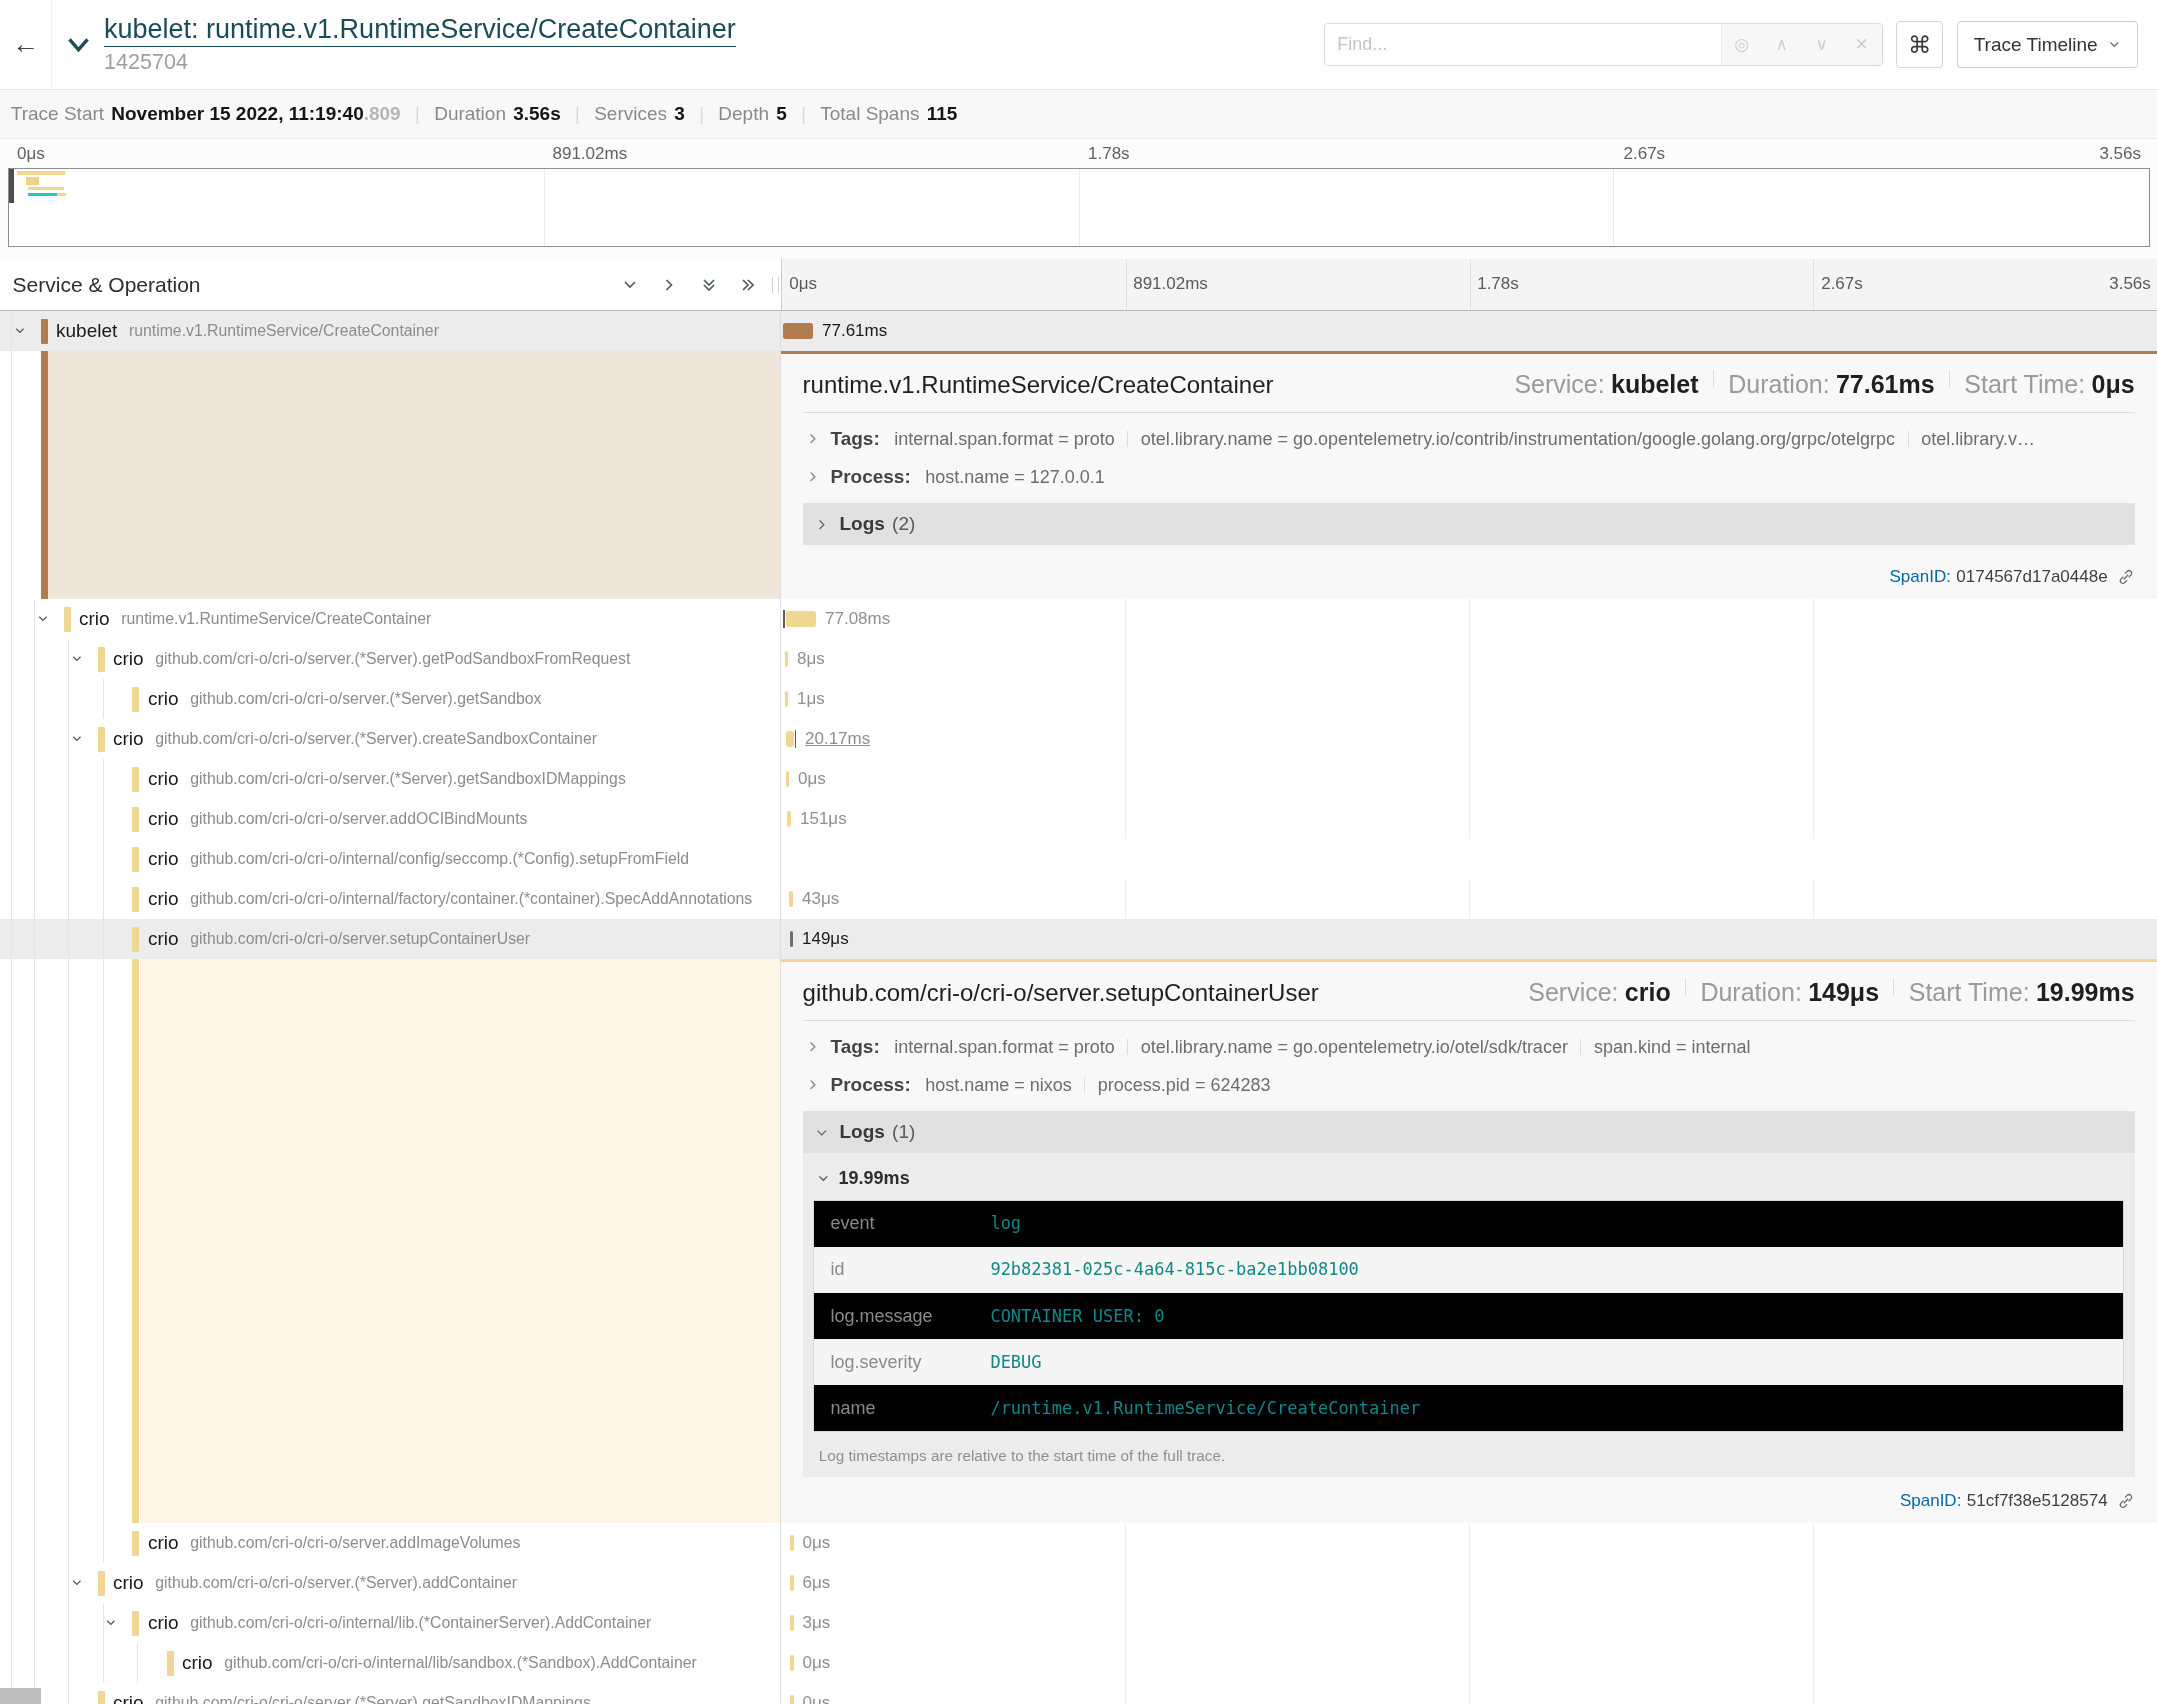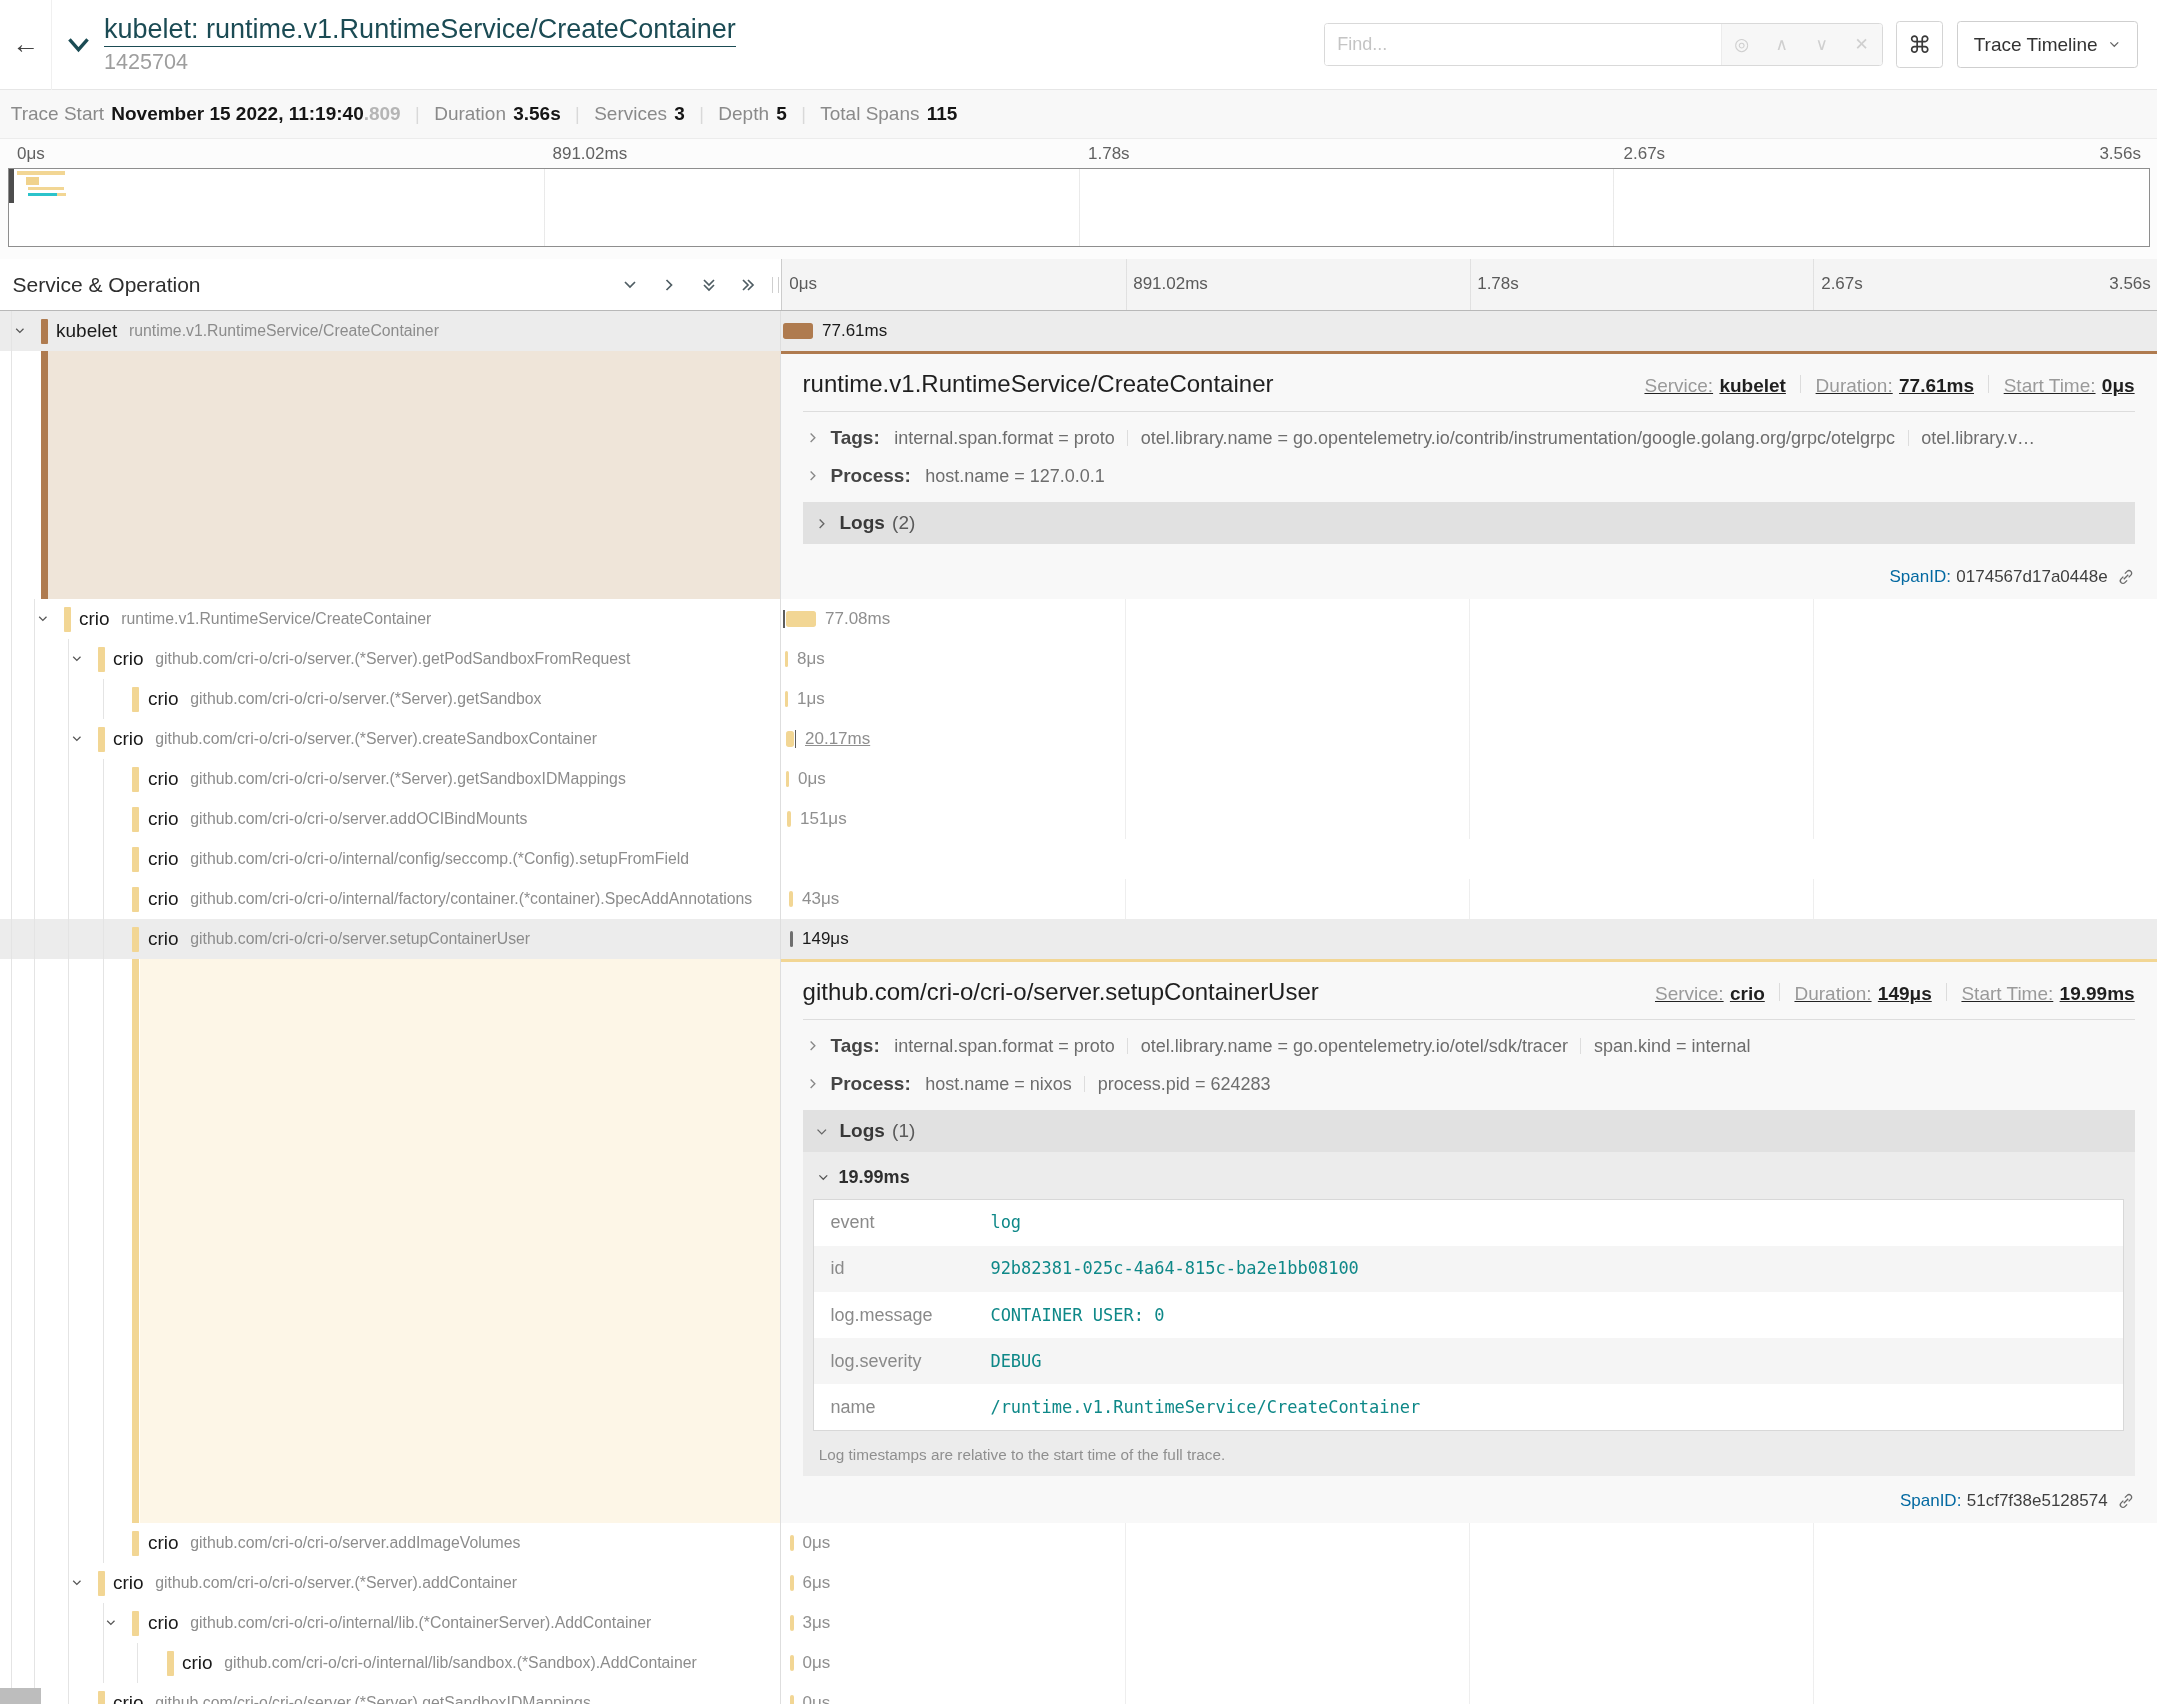--- a/index.html
+++ b/index.html
@@ -79,38 +79,38 @@
 
   
   .detail-row { display: flex; }
   .detail-left { width: 781px; position: relative; border-right: 0.9px solid #dedede; background: #fff; }
   .dbar { position: absolute; top: 0; bottom: 0; width: 7.2px; }
   .tint { position: absolute; top: 0; bottom: 0; right: 0; }
   .panel { flex: 1; background: #f8f8f8; border-top: 3.6px solid #000; padding: 16px 23.4px 12.6px 21.6px;
     display: flex; flex-direction: column; }
   .panel-head { display: flex; align-items: baseline; }
   .panel-title { font-size: 24px; font-weight: 400; color: #1f1f1f; flex: 1; padding-right: 18px; white-space: nowrap; overflow: hidden; }
-  .panel-meta { display: flex; white-space: nowrap; font-size: 19px; text-decoration: underline; }
+  .panel-meta { display: flex; white-space: nowrap; font-size: 25px; }
   .pm-label { color: #9a9a9a; margin-right: 6.3px; }
   .pm-value { color: #1f1f1f; font-weight: bold; }
   .pm-sep { width: 0.9px; height: 18px; background: #dcdcdc; margin: 0 14.4px; }
   .panel-hr { border: 0; border-top: 0.9px solid #ddd; margin: 12.6px 0 7.2px 0; }
   .acc-row { display: flex; align-items: center; padding: 8px 0 8px 3.6px; cursor: pointer; }
   .acc-chev { margin-right: 10.8px; display: flex; }
   .acc-label { font-size: 19px; font-weight: bold; color: #454545; margin-right: 14.4px; }
   .acc-items { display: flex; align-items: center; overflow: hidden; white-space: nowrap; }
   .kv-item { font-size: 18px; color: #6d6d6d; }
   .kv-sep { width: 0.9px; height: 16px; background: #ddd; margin: 0 12.6px; flex: 0 0 auto; }
   .logs-bar { display: flex; align-items: center; background: #e1e1e1; padding: 10px 12.6px; margin-top: 7.2px; cursor: pointer; }
   .logs-label { font-size: 19px; font-weight: bold; color: #383838; margin-right: 7.2px; }
   .logs-count { font-size: 19px; color: #5a5a5a; }
   .logs-body { background: #ececec; padding: 3.6px 10.8px 10.8px 10.8px; }
   .log-entry-head { display: flex; align-items: center; padding: 10.8px 3.6px; cursor: pointer; }
   .log-entry-time { font-size: 18px; font-weight: bold; color: #2e2e2e; margin-left: 9px; }
-  .log-table { background: #ffffff; border: 0.9px solid #d8d8d8; }
+  .log-table { background: #000000; border: 0.9px solid #d8d8d8; }
   .lt-row { display: flex; }
   .lt-row.shaded { background: #f5f5f5; }
   .lt-key { width: 167px; flex: 0 0 auto; padding: 12.6px 16px; font-size: 18px; color: #8a8a8a; }
   .lt-val { padding: 12.6px 9px; font-size: 17px; color: #0e8888; font-family: "DejaVu Sans Mono", monospace; }
   .log-note { font-size: 15.3px; color: #8f8f8f; padding: 14.4px 5.4px 1.8px 5.4px; }
   .spanid-row { margin-top: auto; padding-top: 12.6px; display: flex; align-items: center; justify-content: flex-end; gap: 5.4px; }
   .spanid-label { font-size: 17px; color: #0369a1; text-align: center; }
   .spanid-value { font-size: 17px; color: #3f3f3f; }
   .link-icon { display: flex; margin-left: 3.6px; cursor: pointer; }
 

